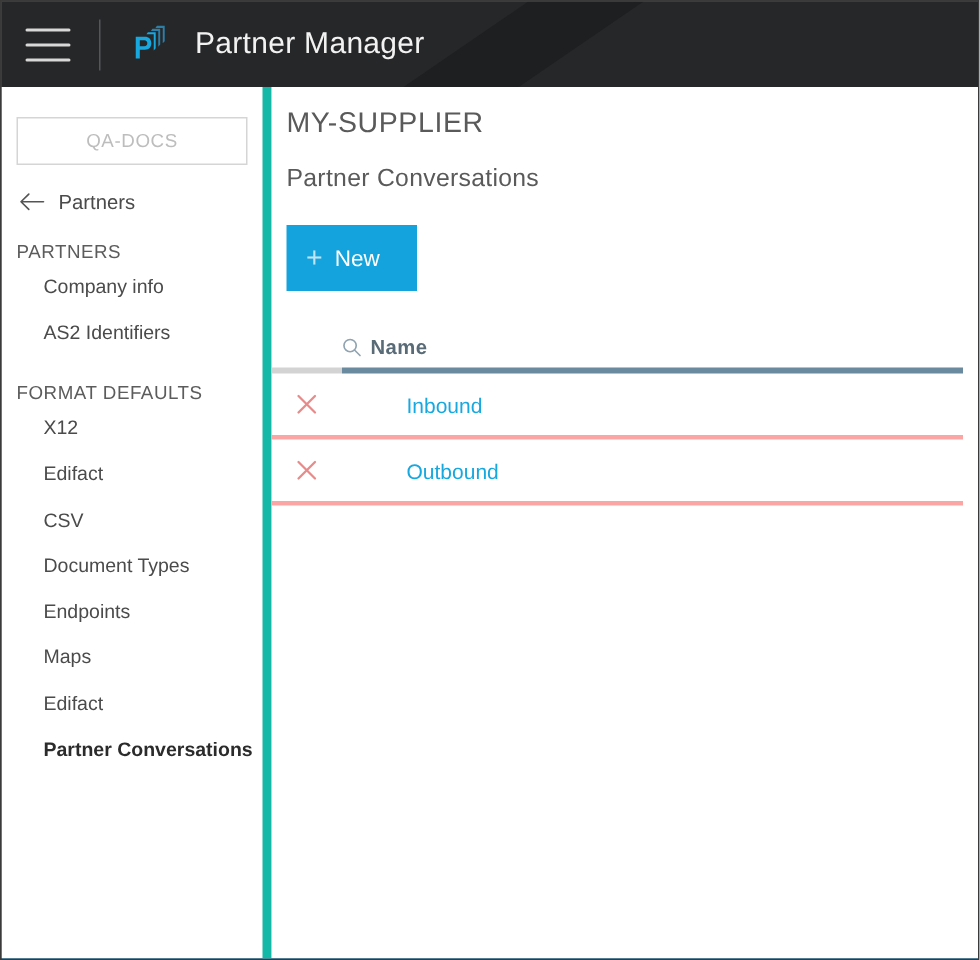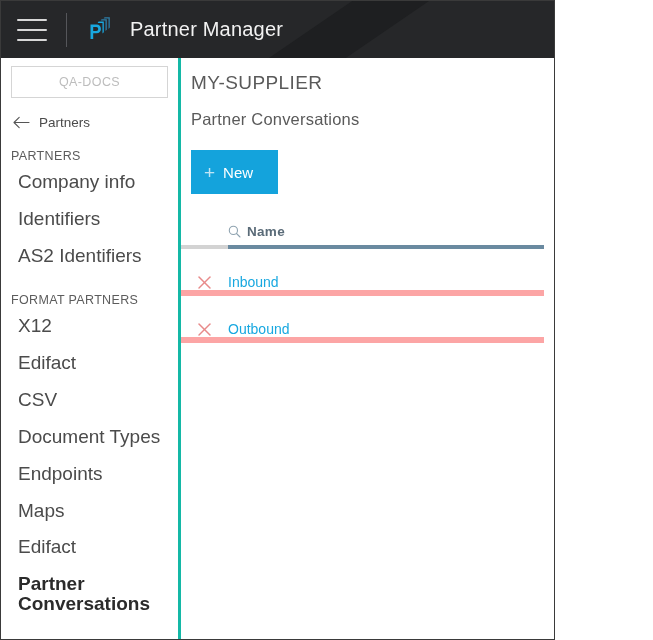--- a/index.html
+++ b/index.html
@@ -6,21 +6,21 @@
     margin: 0;
     padding: 0;
     background: #ffffff;
   }
   body {
     font-family: "Liberation Sans", "DejaVu Sans", sans-serif;
     -webkit-font-smoothing: antialiased;
   }
   #app {
     position: relative;
-    width: 555px;
+    width: 653px;
     height: 640px;
     box-sizing: border-box;
     border: 1px solid #3a3a3a;
     background: #0369a1;
     overflow: hidden;
   }
 
   
   .topbar {
     position: relative;
@@ -88,23 +88,23 @@
   
   .body-split {
     display: flex;
     height: 581px;
     align-items: stretch;
   }
   .sidebar {
     width: 180px;
     min-width: 180px;
     background: #ffffff;
-    border-right: 3px solid #14b8a6;
+    border-right: 6px solid #14b8a6;
     box-sizing: border-box;
-    padding-top: 2px;
+    padding-top: 14px;
     overflow: hidden;
   }
   .content {
     flex: 1;
     background: #ffffff;
     overflow: hidden;
     position: relative;
   }
 
   
@@ -140,23 +140,23 @@
     font-size: 13.5px;
     color: #4b4b4b;
   }
   .nav-group-title {
     margin: 19px 0 0 10px;
     font-size: 12.5px;
     color: #5c5c5c;
     letter-spacing: .35px;
   }
   .nav-item {
-    margin: 0 0 0 17px;
+    margin: 0 0 0 28px;
     padding: 9px 0 8px 0;
-    font-size: 19px;
+    font-size: 13px;
     color: #4b4b4b;
     cursor: pointer;
     line-height: 1.05;
   }
   .nav-item.active {
     font-weight: bold;
     color: #2b2b2b;
   }
   .nav-group:first-of-type .nav-group-title { margin-top: 20px; }
 
@@ -239,23 +239,24 @@
     width: 47px;
     min-width: 47px;
     background: #d3d3d3;
   }
   .head-rule .seg-blue {
     flex: 1;
     background: #6a8aa0;
   }
   .grid-row {
     display: flex;
-    align-items: flex-end;
+    align-items: center;
     height: 41px;
-    border-bottom: 6px solid #fca5a5;
+    border-bottom: 3px solid #fca5a5;
+    gap: 43px;
   }
   .cell-act {
     width: 47px;
     min-width: 47px;
     display: flex;
     align-items: center;
     justify-content: center;
     cursor: pointer;
   }
   .x-icon { display: block; }
@@ -302,26 +303,25 @@
       <div class="back-link">
         <svg class="back-arrow" viewBox="0 0 17 13">
           <path d="M1 6.5 L16 6.5 M1 6.5 L6.2 1.4 M1 6.5 L6.2 11.6" stroke="#555" stroke-width="1.1" fill="none" stroke-linecap="round"></path>
         </svg>
         <span class="back-label">Partners</span>
       </div>
 
       <div class="nav-group">
         <div class="nav-group-title">PARTNERS</div>
         <div class="nav-item">Company info</div>
-        <div class="nav-item">Identifiers</div>
         <div class="nav-item">AS2 Identifiers</div>
       </div>
 
       <div class="nav-group">
-        <div class="nav-group-title">FORMAT PARTNERS</div>
+        <div class="nav-group-title">FORMAT DEFAULTS</div>
         <div class="nav-item">X12</div>
         <div class="nav-item">Edifact</div>
         <div class="nav-item">CSV</div>
       </div>
 
       <div class="nav-group">
         <div class="nav-item">Document Types</div>
         <div class="nav-item">Endpoints</div>
         <div class="nav-item">Maps</div>
         <div class="nav-item">Edifact</div>

